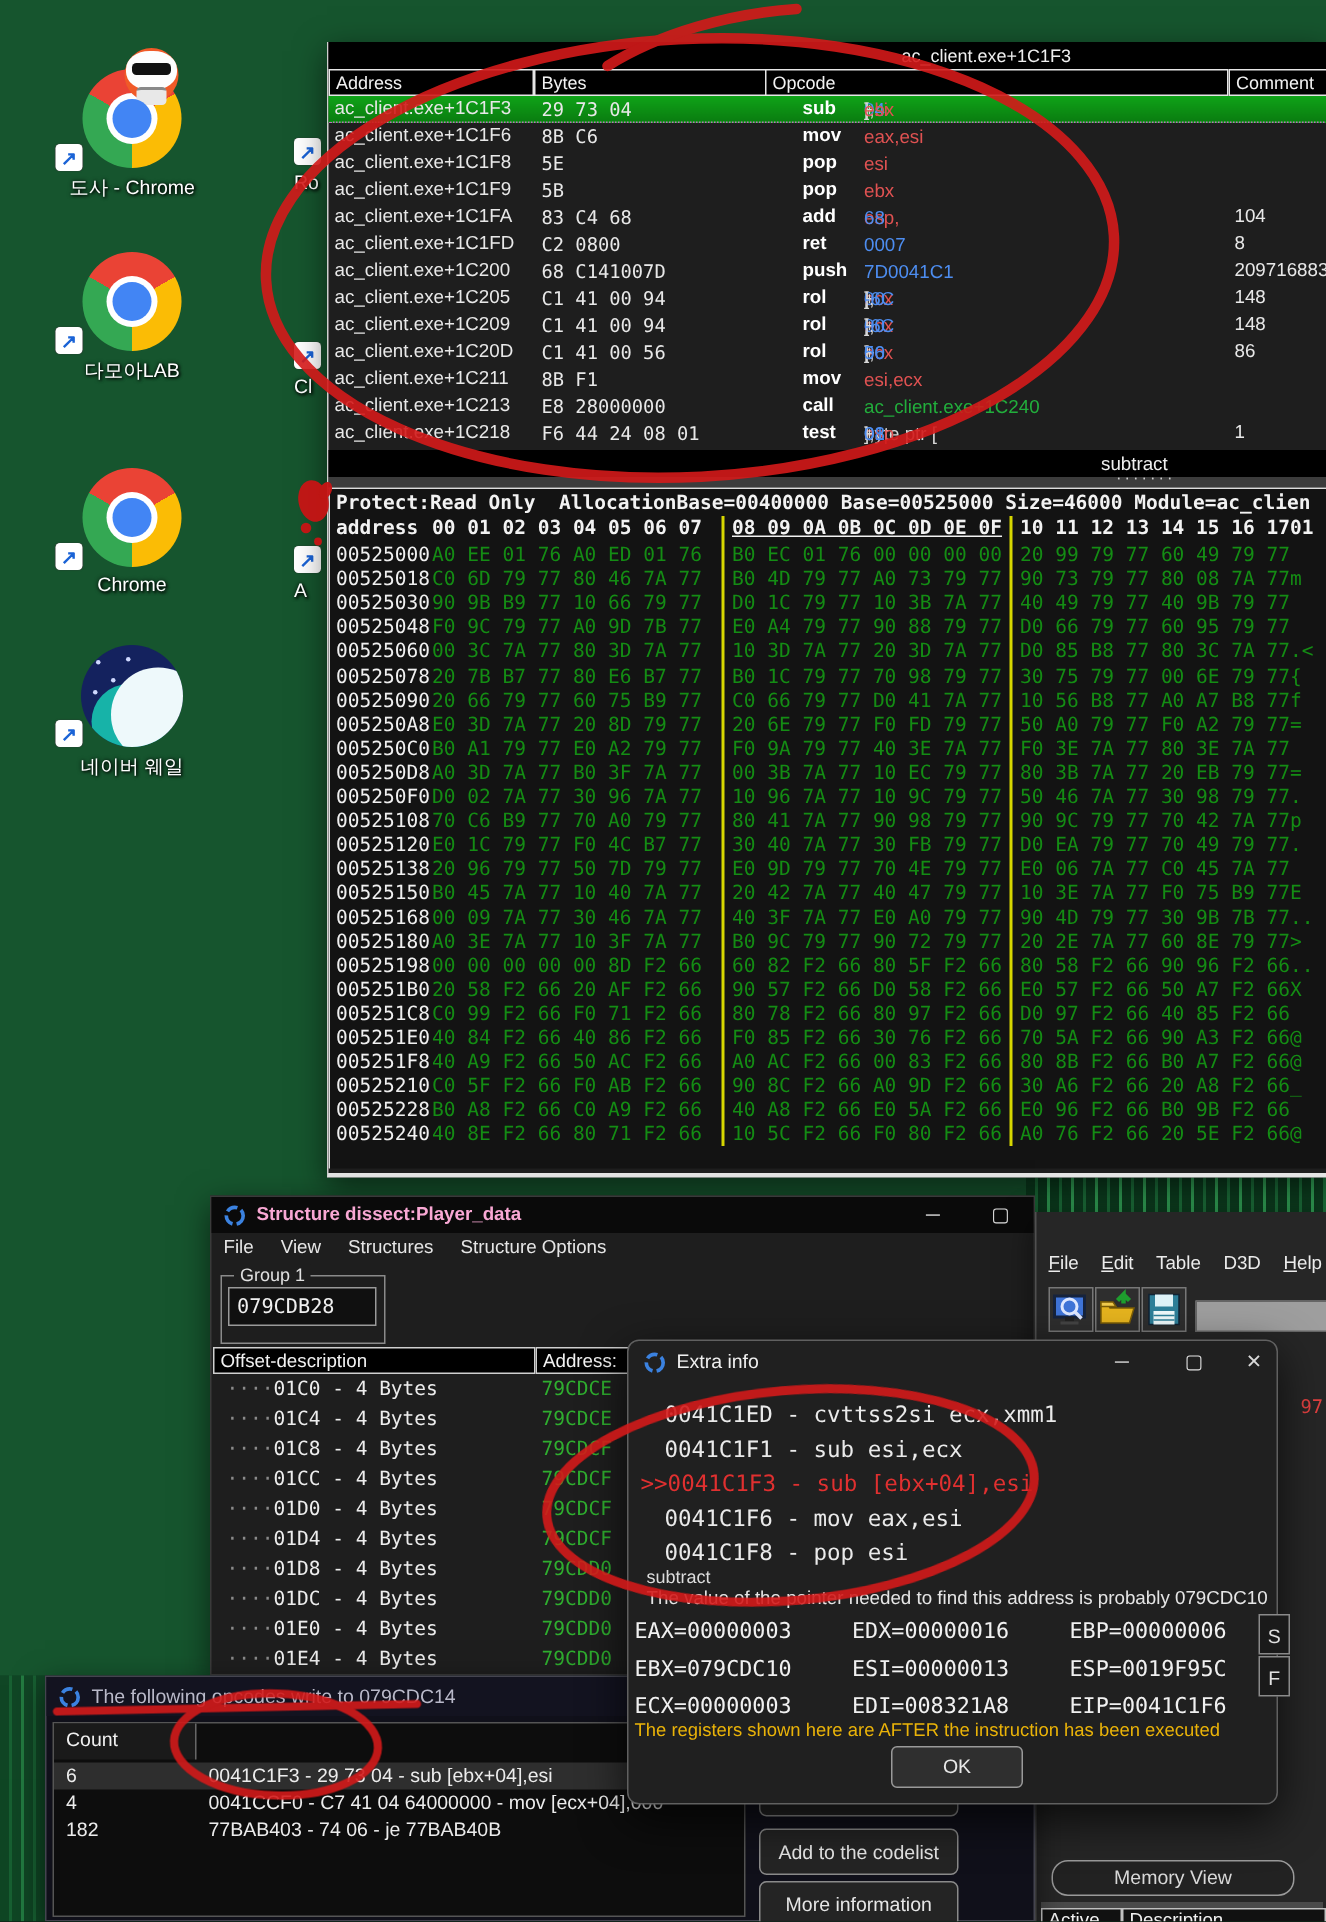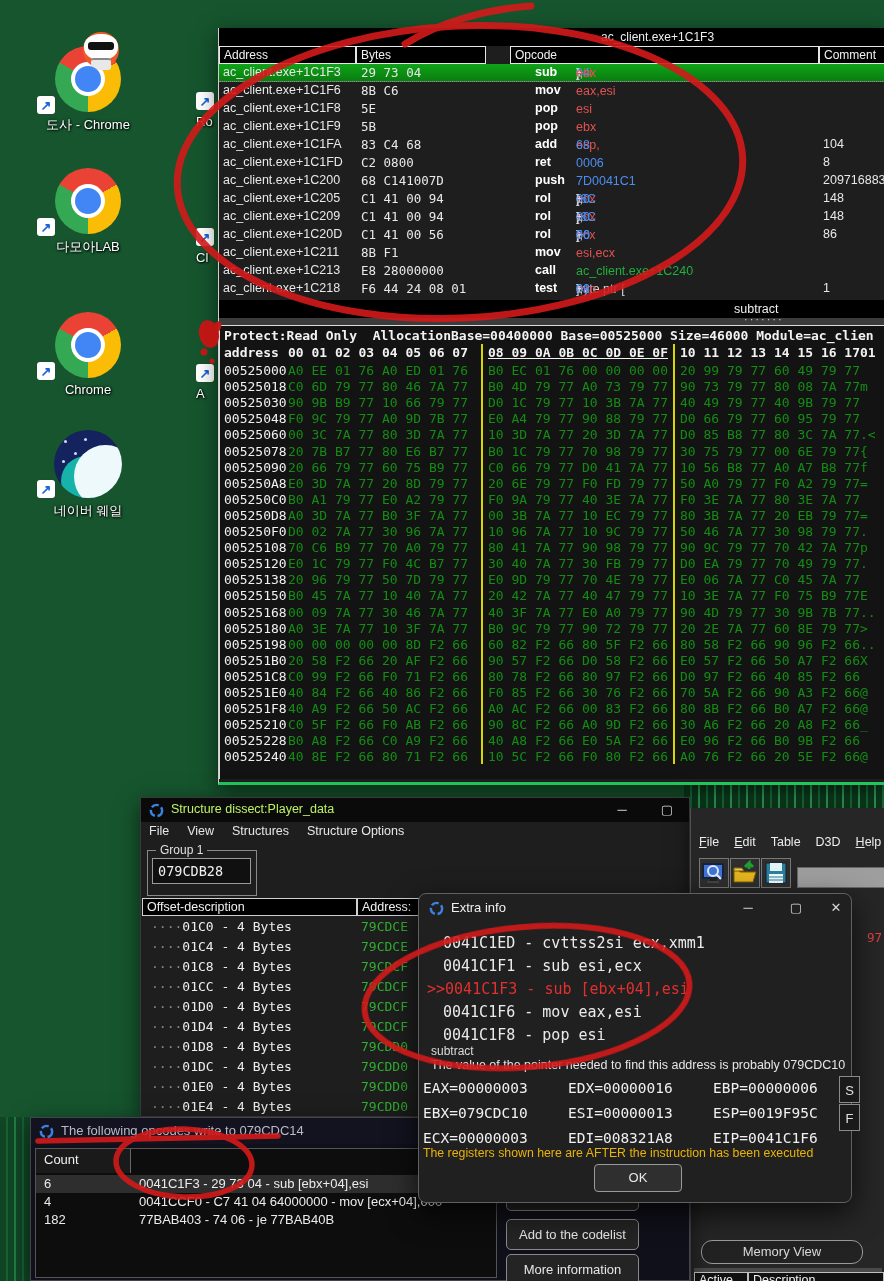--- a/index.html
+++ b/index.html
@@ -36,21 +36,21 @@
   .matrix{background:
       repeating-linear-gradient(90deg,#0c3b1e 0 6px,#1b6b38 6px 8px,#0c3b1e 8px 14px,#2f9a52 14px 16px),
       #0c3b1e;}
 
   
   .win{position:absolute;background:#1f1f1f;box-shadow:0 6px 20px rgba(0,0,0,.55);}
   .tbtn{position:absolute;color:#d8d8d8;font-size:13px;text-align:center;line-height:18px;width:18px;height:18px;}
 
   
   #memwin{left:218px;top:28px;width:666px;height:754px;background:#1e1e1e;
-          border-left:1px solid #cfcfcf;border-bottom:3px solid #22c55e;}
+          border-left:1px solid #cfcfcf;border-bottom:3px solid #e5e5e5;}
   #mv-caption{position:absolute;left:0;top:0;width:100%;height:18px;background:#000;}
   #mv-caption span{position:absolute;left:382px;top:2px;color:#efefef;font-size:12px;}
   .dzhead{position:absolute;top:18px;height:18px;background:#000;border:1px solid #e6e6e6;
           color:#f2f2f2;font-size:12px;box-sizing:border-box;padding:1px 0 0 4px;}
   .dzrow{position:absolute;left:0;width:666px;height:18px;font-size:12.5px;color:#e8e8e8;}
   .dzrow.sel{background:linear-gradient(#0fa318,#0a7d10);border-bottom:1px dotted #c06ac0;box-sizing:border-box;}
   .dzrow span{position:absolute;top:1px;white-space:pre;}
   .dz-a{left:4px;} .dz-b{left:142px;} .dz-m{left:300px;font-weight:bold;color:#fff;margin-left:16px;}
   .dz-o{left:357px;} .dz-c{left:604px;}
   .c-w{color:#d8d8d8;} .c-r{color:#e05252;} .c-n{color:#4d8df0;} .c-g{color:#22ae3c;}
@@ -65,21 +65,21 @@
   .hx-head{position:absolute;top:19px;color:#f2f2f2;font-size:13px;font-weight:600;white-space:pre;}
   .hxrow{position:absolute;left:0;width:665px;height:16px;font-size:13px;line-height:16px;}
   .hxrow span{position:absolute;white-space:pre;}
   .hx-a{left:4px;color:#f0f0f0;}
   .hx-g{color:#148c14;} .g0{left:68px;} .g1{left:268px;} .g2{left:460px;} .hx-s{left:640px;color:#148c14;}
   .vline{position:absolute;top:18px;width:2px;height:420px;background:#d6d600;}
 
   
   #structwin{left:140px;top:797px;width:550px;height:320px;background:#1e1e1e;border:1px solid #3a3a3a;box-sizing:border-box;}
   #structwin .bar{position:absolute;left:0;top:0;width:100%;height:24px;background:#0a0a0a;}
-  #structwin .bar .ttl{position:absolute;left:30px;top:4px;color:#bef264;font-size:12.5px;}
+  #structwin .bar .ttl{position:absolute;left:30px;top:4px;color:#f9a8d4;font-size:12.5px;font-weight:bold;}
   #structwin .menu{position:absolute;left:8px;top:26px;display:flex;gap:18px;color:#e6e6e6;font-size:12.5px;}
   #grpbox{position:absolute;left:6px;top:52px;width:108px;height:44px;border:1px solid #8a8a8a;}
   #grpbox .lg{position:absolute;left:8px;top:-8px;background:#1e1e1e;padding:0 4px;color:#e0e0e0;font-size:12px;}
   #grpaddr{position:absolute;left:4px;top:7px;width:92px;height:24px;background:#101010;border:1px solid #9a9a9a;
            color:#f0f0f0;font-size:13.5px;line-height:24px;padding-left:5px;}
   .sthead{position:absolute;top:100px;height:18px;background:#000;border:1px solid #d0d0d0;box-sizing:border-box;
           color:#f2f2f2;font-size:12.5px;padding:1px 0 0 4px;}
   .strow{position:absolute;left:0;width:548px;height:20px;font-size:13px;line-height:20px;}
   .strow .off{position:absolute;left:10px;color:#ededed;white-space:pre;}
   .strow .dots{color:#8a8a8a;}
@@ -192,21 +192,21 @@
         <div class="dlabel" style="text-align: left;">A</div>
       </div>
     </div>
 
   <div class="win nosel" id="memwin">
     <div id="mv-caption">
       <span>ac_client.exe+1C1F3</span>
     </div>
     <div id="dz-headers">
         <div class="dzhead" style="left: 0px; width: 137px;">Address</div>
-        <div class="dzhead" style="left: 137px; width: 130px;">Bytes</div>
+        <div class="dzhead" style="left: 137px; width: 166px;">Bytes</div>
         <div class="dzhead" style="left: 291px; width: 309px;">Opcode</div>
         <div class="dzhead" style="left: 600px; width: 66px;">Comment</div>
       </div>
     <div id="dz-rows">
         <div class="dzrow sel" style="top: 36px;">
           <span class="dz-a">ac_client.exe+1C1F3</span>
           <span class="dz-b mono">29 73 04</span>
           <span class="dz-m">sub</span>
           <span class="dz-o"><span class="c-w">[</span><span class="c-r">ebx</span><span class="c-w">+</span><span class="c-n">04</span><span class="c-w">],</span><span class="c-r">esi</span></span>
           <span class="dz-c"></span>
@@ -236,21 +236,21 @@
           <span class="dz-a">ac_client.exe+1C1FA</span>
           <span class="dz-b mono">83 C4 68</span>
           <span class="dz-m">add</span>
           <span class="dz-o"><span class="c-r">esp,</span><span class="c-n">68</span></span>
           <span class="dz-c">104</span>
         </div>
         <div class="dzrow" style="top: 126px;">
           <span class="dz-a">ac_client.exe+1C1FD</span>
           <span class="dz-b mono">C2 0800</span>
           <span class="dz-m">ret</span>
-          <span class="dz-o"><span class="c-n">0006</span></span>
+          <span class="dz-o"><span class="c-n">0007</span></span>
           <span class="dz-c">8</span>
         </div>
         <div class="dzrow" style="top: 144px;">
           <span class="dz-a">ac_client.exe+1C200</span>
           <span class="dz-b mono">68 C141007D</span>
           <span class="dz-m">push</span>
           <span class="dz-o"><span class="c-n">7D0041C1</span></span>
           <span class="dz-c">2097168833</span>
         </div>
         <div class="dzrow" style="top: 162px;">

